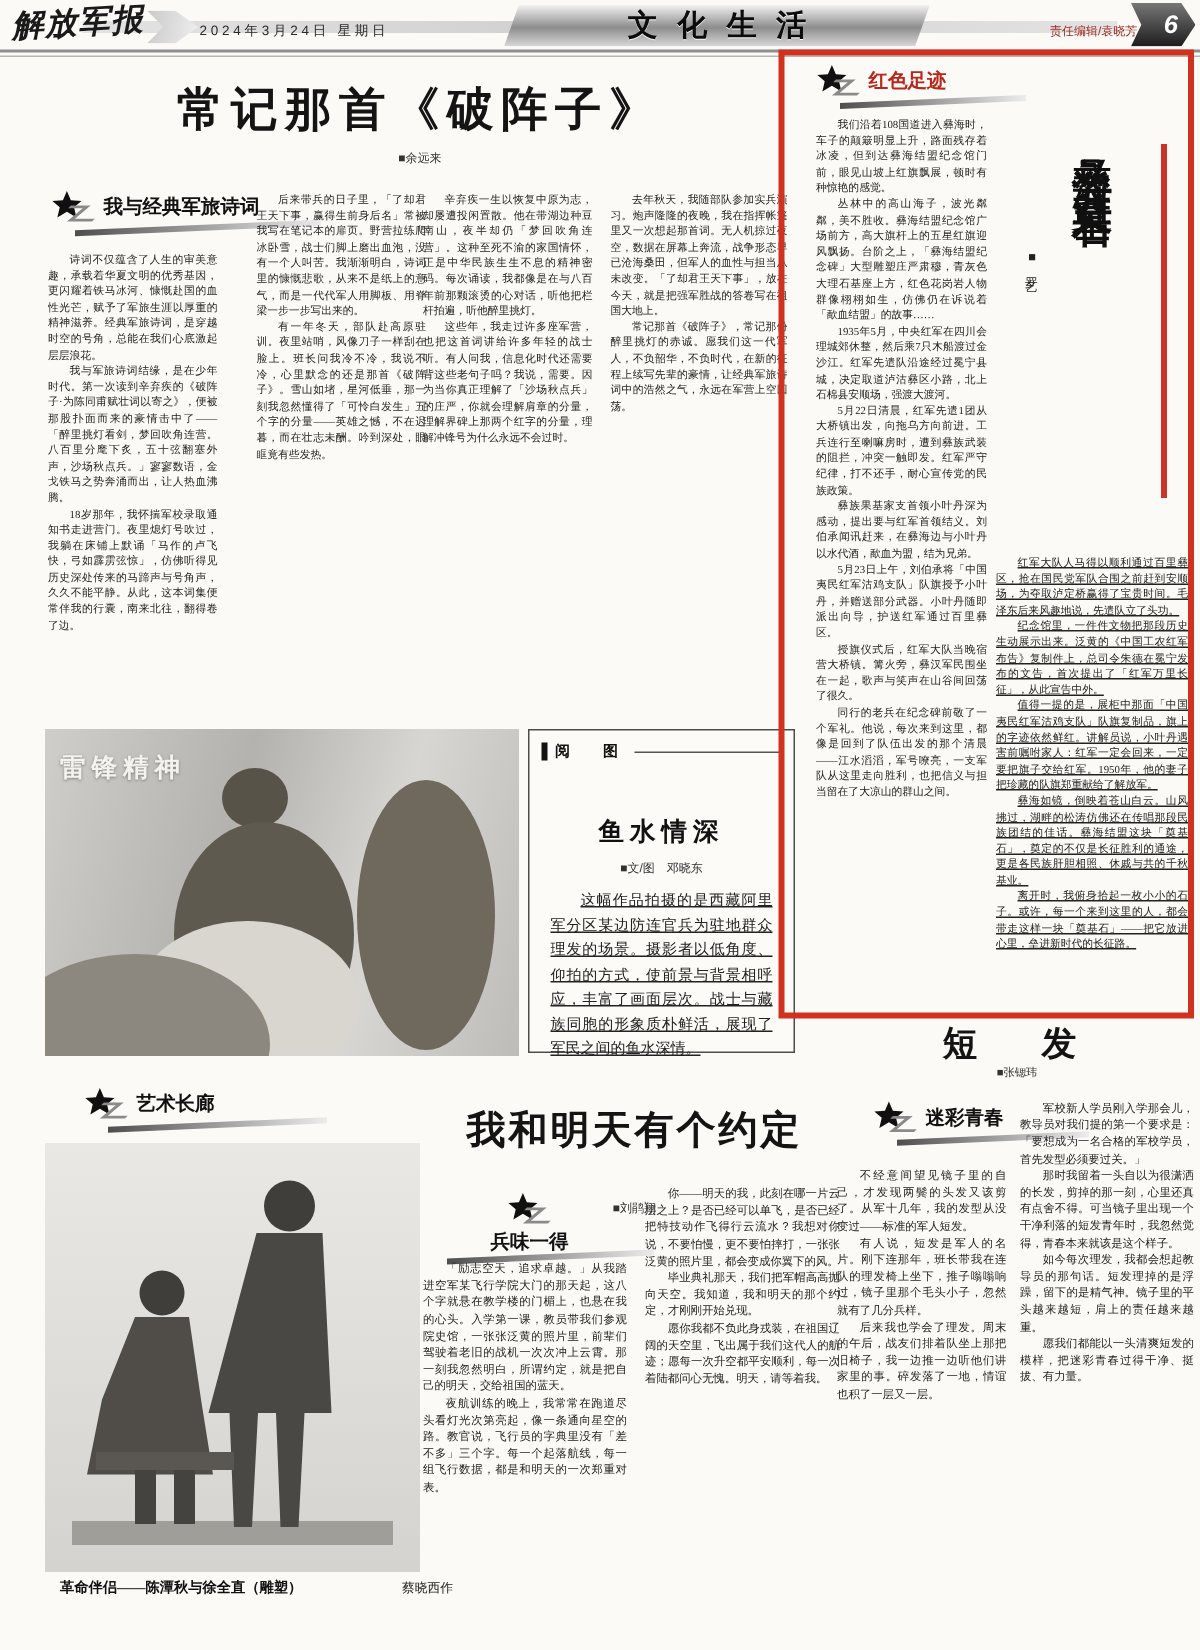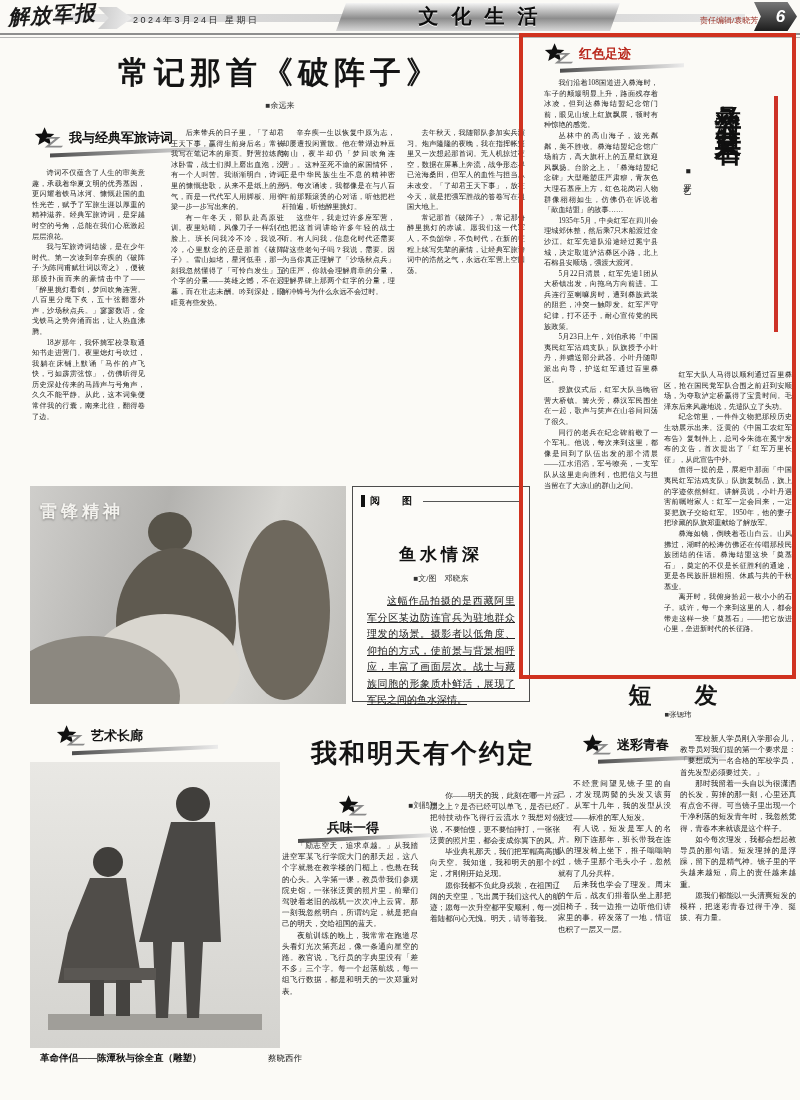--- a/index.html
+++ b/index.html
@@ -215,30 +215,31 @@
     </svg>
     <span class="lbl">红色足迹</span>
     <i class="sw"></i>
   </div>
 
   <div class="abs tc" style="left:544px;top:78px;width:114px;height:588px;">
       <p>我们沿着108国道进入彝海时，车子的颠簸明显上升，路面残存着冰凌，但到达彝海结盟纪念馆门前，眼见山坡上红旗飘展，顿时有种惊艳的感觉。</p>
       <p>丛林中的高山海子，波光粼粼，美不胜收。彝海结盟纪念馆广场前方，高大旗杆上的五星红旗迎风飘扬。台阶之上，「彝海结盟纪念碑」大型雕塑庄严肃穆，青灰色大理石基座上方，红色花岗岩人物群像栩栩如生，仿佛仍在诉说着「歃血结盟」的故事……</p>
       <p>1935年5月，中央红军在四川会理城郊休整，然后乘7只木船渡过金沙江。红军先遣队沿途经过冕宁县城，决定取道泸沽彝区小路，北上石棉县安顺场，强渡大渡河。</p>
       <p>5月22日清晨，红军先遣1团从大桥镇出发，向拖乌方向前进。工兵连行至喇嘛房时，遭到彝族武装的阻拦，冲突一触即发。红军严守纪律，打不还手，耐心宣传党的民族政策。</p>
+      <p>彝族果基家支首领小叶丹深为感动，提出要与红军首领结义。刘伯承闻讯赶来，在彝海边与小叶丹以水代酒，歃血为盟，结为兄弟。</p>
       <p>5月23日上午，刘伯承将「中国夷民红军沽鸡支队」队旗授予小叶丹，并赠送部分武器。小叶丹随即派出向导，护送红军通过百里彝区。</p>
       <p>授旗仪式后，红军大队当晚宿营大桥镇。篝火旁，彝汉军民围坐在一起，歌声与笑声在山谷间回荡了很久。</p>
       <p>同行的老兵在纪念碑前敬了一个军礼。他说，每次来到这里，都像是回到了队伍出发的那个清晨——江水滔滔，军号嘹亮，一支军队从这里走向胜利，也把信义与担当留在了大凉山的群山之间。</p>
     </div>
 
   <div class="abs vert-byline" style="left:682px;top:166px;height:70px;">■罗艺</div>
   <div class="abs vert-title" style="left:700px;top:84px;height:292px;width:46px;">彝海『奠基石』</div>
   <div class="abs red-rule" style="left:774px;top:96px;height:236px;"></div>
 
-  <div class="abs tc" style="left:664px;top:370px;width:128px;height:296px;">
+  <div class="abs tc" style="left:664px;top:370px;width:128px;height:296px;text-decoration:underline;">
       <p>红军大队人马得以顺利通过百里彝区，抢在国民党军队合围之前赶到安顺场，为夺取泸定桥赢得了宝贵时间。毛泽东后来风趣地说，先遣队立了头功。</p>
       <p>纪念馆里，一件件文物把那段历史生动展示出来。泛黄的《中国工农红军布告》复制件上，总司令朱德在冕宁发布的文告，首次提出了「红军万里长征」，从此宣告中外。</p>
       <p>值得一提的是，展柜中那面「中国夷民红军沽鸡支队」队旗复制品，旗上的字迹依然鲜红。讲解员说，小叶丹遇害前嘱咐家人：红军一定会回来，一定要把旗子交给红军。1950年，他的妻子把珍藏的队旗郑重献给了解放军。</p>
       <p>彝海如镜，倒映着苍山白云。山风拂过，湖畔的松涛仿佛还在传唱那段民族团结的佳话。彝海结盟这块「奠基石」，奠定的不仅是长征胜利的通途，更是各民族肝胆相照、休戚与共的千秋基业。</p>
       <p>离开时，我俯身拾起一枚小小的石子。或许，每一个来到这里的人，都会带走这样一块「奠基石」——把它放进心里，垒进新时代的长征路。</p>
     </div>
 
   <div class="abs annotation"></div>
 
 </div>

